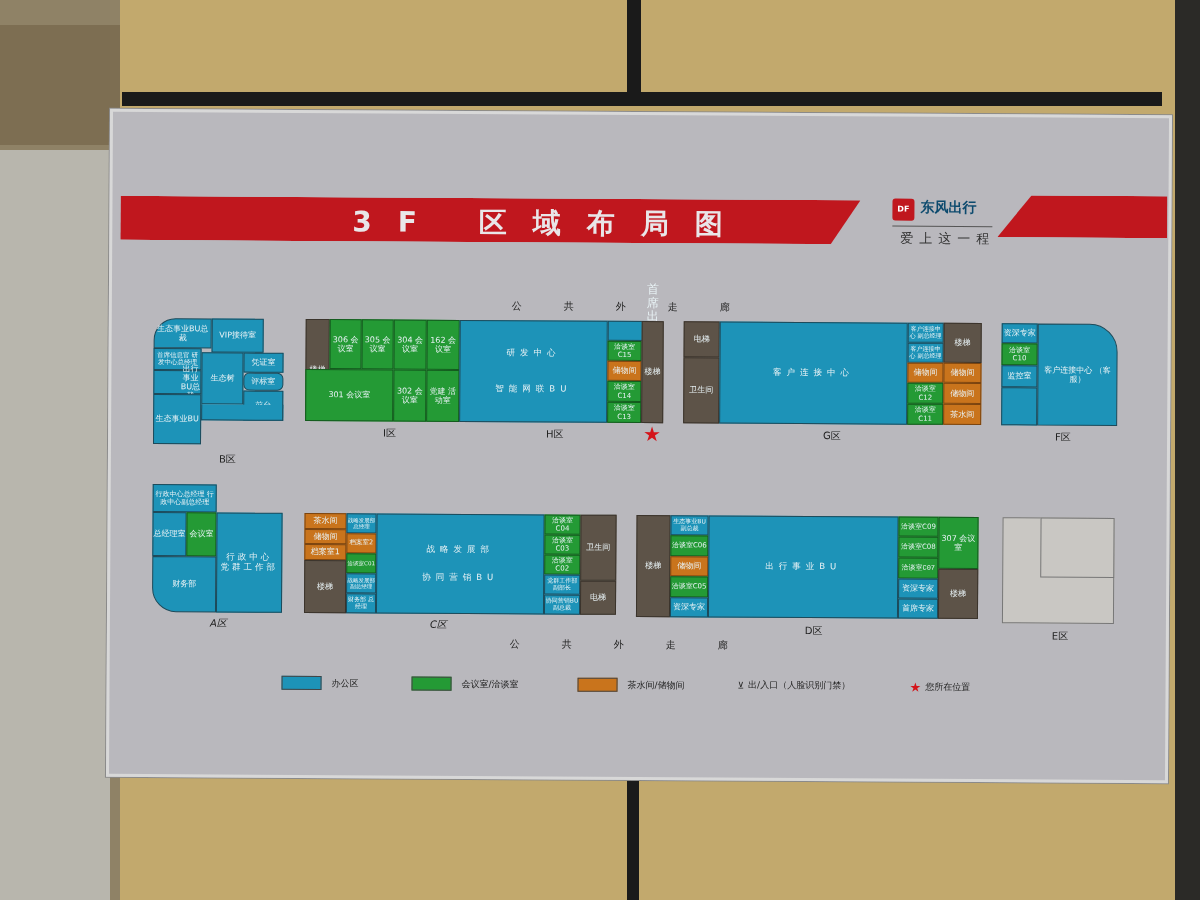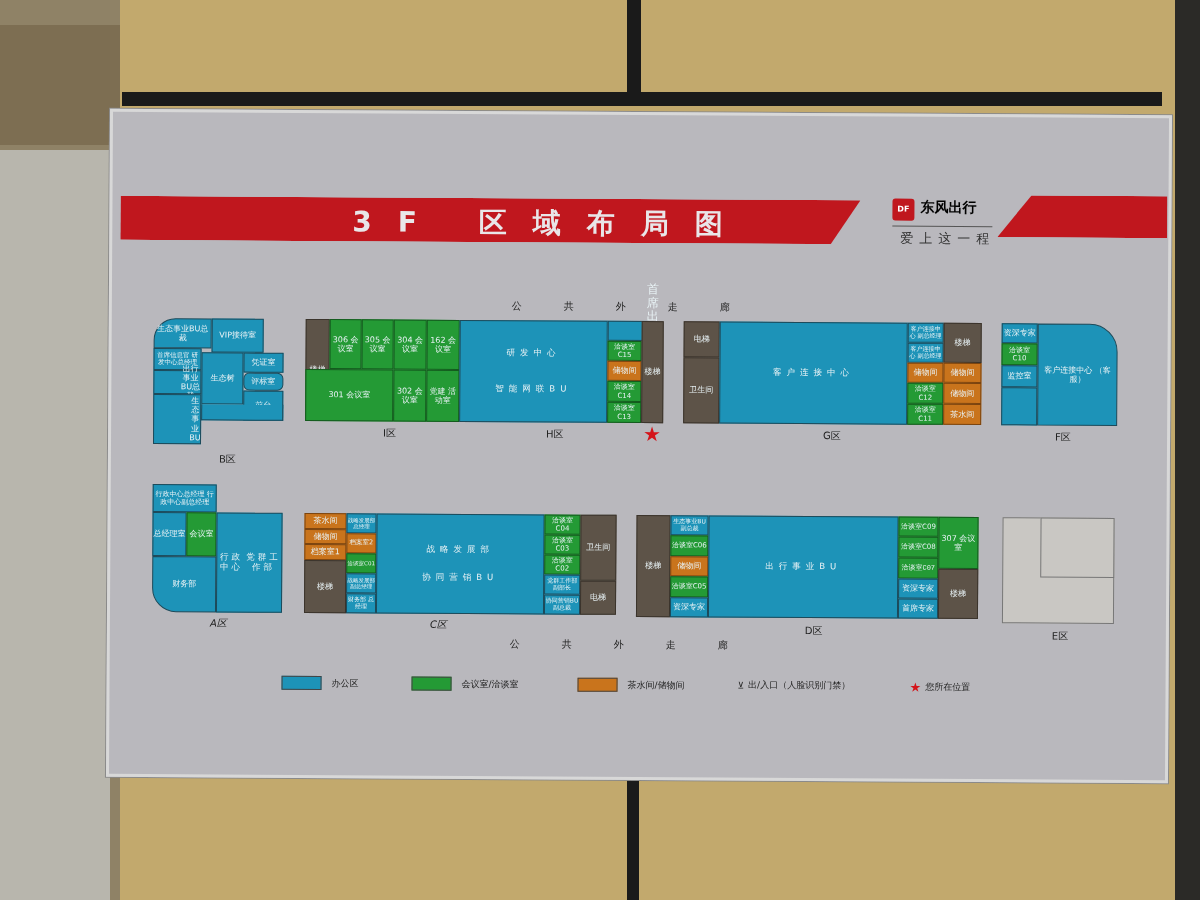--- a/index.html
+++ b/index.html
@@ -35,21 +35,21 @@
   .title-bar-right {
     position: absolute; left: 885px; top: 78px; width: 170px; height: 42px;
     background: #c0171e;
     clip-path: polygon(20% 0, 100% 0, 100% 100%, 0 100%);
   }
   .logo { position: absolute; left: 780px; top: 80px; width: 110px; height: 50px; }
   .logo-mark {
     position: absolute; left: 0; top: 2px; width: 22px; height: 22px; background: #c0171e; border-radius: 3px;
     color: #fff; font-size: 8px; font-weight: bold; text-align: center; line-height: 22px;
   }
-  .logo-name { position: absolute; left: 28px; top: 2px; font-size: 14px; font-weight: bold; color: #000000; white-space: nowrap; }
+  .logo-name { position: absolute; left: 28px; top: 2px; font-size: 14px; font-weight: bold; color: #0c4a6e; white-space: nowrap; }
   .logo-line { position: absolute; left: 0; top: 29px; width: 100px; height: 1px; background: #555; }
   .logo-slogan { position: absolute; left: 8px; top: 33px; font-size: 13px; color: #333; letter-spacing: 6px; white-space: nowrap; }
 
   .corridor { position: absolute; font-size: 10px; color: #222; letter-spacing: 42px; white-space: nowrap; }
 
   .room {
     position: absolute; color: #e8f2f5; font-size: 8px; text-align: center;
     display: flex; align-items: center; justify-content: center; line-height: 1.15;
     border: 1px solid #1d4a5a;
   }
@@ -92,21 +92,21 @@
   <div class="corridor" style="left:400px; top:523px;">公共外走廊</div>
 
   <div class="room office" style="left:42px; top:206px; width:58px; height:30px; border-top-left-radius:22px;">生态事业BU总裁</div>
   <div class="room office" style="left:100px; top:206px; width:52px; height:34px;">VIP接待室</div>
   <div class="room office" style="left:42px; top:236px; width:48px; height:22px; font-size:6.5px;">首席信息官 研发中心总经理</div>
   <div class="room office" style="left:42px; top:258px; width:48px; height:24px;padding-left:26px;">出行事业BU总裁</div>
   <div class="room office" style="left:90px; top:240px; width:42px; height:52px;">生态树</div>
   <div class="room office" style="left:132px; top:240px; width:40px; height:20px;">凭证室</div>
   <div class="room office" style="left:132px; top:260px; width:40px; height:18px;border-radius:6px;">评标室</div>
   <div class="room office" style="left:132px; top:278px; width:40px; height:30px;">前台</div>
-  <div class="room office" style="left:42px; top:282px; width:48px; height:50px;padding-left:36px;">生态事业BU</div>
+  <div class="room office" style="left:42px; top:282px; width:48px; height:50px;">生态事业BU</div>
   <div class="room office" style="left:90px; top:292px; width:82px; height:16px; border-top:none;"></div>
   <div class="zone-label" style="left:100px; top:340px;margin-left:8px;">B区</div>
 
   <div class="room service" style="left:194px; top:206px; width:24px; height:102px;">
       <span>楼梯</span>
     </div>
   <div class="room meeting" style="left:218px; top:206px; width:32px; height:50px;">306 会议室</div>
   <div class="room meeting" style="left:250px; top:206px; width:32px; height:50px;">305 会议室</div>
   <div class="room meeting" style="left:282px; top:206px; width:33px; height:50px;">304 会议室</div>
   <div class="room meeting" style="left:315px; top:206px; width:33px; height:50px;">162 会议室</div>
@@ -147,21 +147,21 @@
   <div class="room office" style="left:890px; top:206px; width:36px; height:20px;">资深专家</div>
   <div class="room meeting" style="left:890px; top:226px; width:36px; height:22px; font-size:7px;">洽谈室C10</div>
   <div class="room office" style="left:890px; top:248px; width:36px; height:22px;">监控室</div>
   <div class="room office" style="left:890px; top:270px; width:36px; height:38px;"></div>
   <div class="room office" style="left:926px; top:206px; width:80px; height:102px; border-top-right-radius:28px;">客户连接中心 （客服）</div>
   <div class="zone-label" style="left:944px; top:313px;">F区</div>
 
   <div class="room office" style="left:42px; top:372px; width:64px; height:28px; font-size:7px;">行政中心总经理 行政中心副总经理</div>
   <div class="room office" style="left:42px; top:400px; width:34px; height:44px;">总经理室</div>
   <div class="room meeting" style="left:76px; top:400px; width:30px; height:44px;">会议室</div>
-  <div class="room office lg" style="left:106px; top:400px; width:66px; height:100px; letter-spacing:3px;">
+  <div class="room office lg" style="left:106px; top:400px; width:66px; height:100px; flex-direction:column; letter-spacing:3px;">
     <span>行政中心</span>
       <span>党群工作部</span>
   </div>
   <div class="room office" style="left:42px; top:444px; width:64px; height:56px; border-bottom-left-radius:24px;">财务部</div>
   <div class="zone-label" style="left:100px; top:504px;font-style:italic;">A区</div>
 
   <div class="room tea" style="left:194px; top:400px; width:42px; height:16px;">茶水间</div>
   <div class="room tea" style="left:194px; top:416px; width:42px; height:15px;">储物间</div>
   <div class="room tea" style="left:194px; top:431px; width:42px; height:16px;">档案室1</div>
   <div class="room service" style="left:194px; top:447px; width:42px; height:53px;">楼梯</div>

